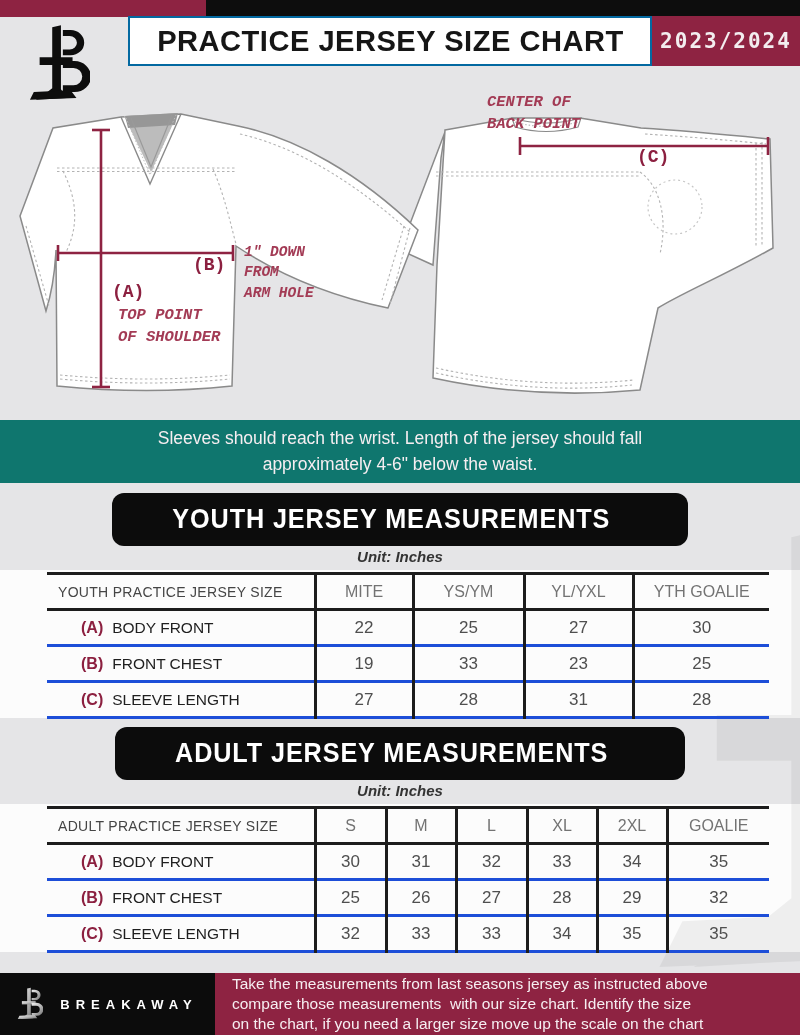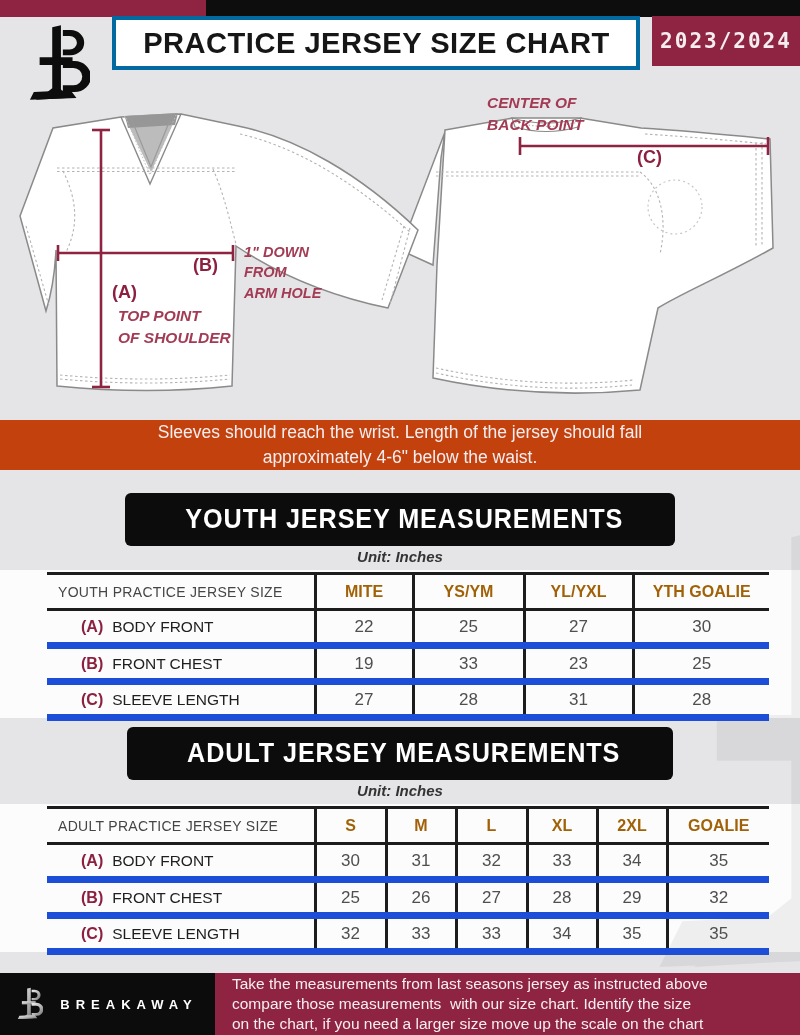--- a/index.html
+++ b/index.html
@@ -5,56 +5,56 @@
   html,body{margin:0;padding:0;background:#cfcfcf;}
   .page{
     position:relative;width:800px;height:1035px;margin:0 auto;
     background:#e5e5e7;overflow:hidden;
     font-family:"Liberation Sans",sans-serif;color:#1a1a1a;
   }
   
   .strip-maroon{position:absolute;left:0;top:0;width:206px;height:17px;background:#8e2342;}
   .strip-black{position:absolute;left:206px;top:0;width:594px;height:17px;background:#0d0d0d;}
   .title-box{
-    position:absolute;left:112px;top:16px;width:520px;height:46px;
-    background:#ffffff;border:4px solid #0369a1;
+    position:absolute;left:128px;top:16px;width:520px;height:46px;
+    background:#ffffff;border:2px solid #0369a1;
     display:flex;align-items:center;justify-content:center;
   }
   .title-box span{
     font-weight:bold;font-size:30px;letter-spacing:.5px;color:#161616;
     display:inline-block;transform:scaleX(.97);white-space:nowrap;
   }
   .year-box{
     position:absolute;left:652px;top:16px;width:148px;height:50px;background:#8e2342;
     display:flex;align-items:center;justify-content:center;
   }
   .year-box span{
     color:#f3edef;font-family:"DejaVu Sans Mono",monospace;font-weight:bold;
     font-size:21px;letter-spacing:2px;white-space:nowrap;
   }
   .logo-main{position:absolute;left:28px;top:24px;width:62px;height:80px;}
   
-  .diagram{position:absolute;left:0;top:68px;width:744px;height:352px;}
+  .diagram{position:absolute;left:0;top:68px;width:744px;height:352px;font-family:Liberation Mono, monospace;}
   .diag-label{position:absolute;color:#a33b55;font-style:italic;font-weight:600;line-height:1.4;}
   .diag-key{position:absolute;color:#8c2040;font-weight:bold;font-size:18px;}
   
   .notice{
-    position:absolute;left:0;top:420px;width:800px;height:50px;background:#c2410c;
+    position:absolute;left:0;top:420px;width:800px;height:63px;background:#0f766e;
     display:flex;flex-direction:column;align-items:center;justify-content:center;
     color:#f6eef1;font-size:17.5px;line-height:1.45;text-align:center;
   }
   
   .white-band{position:absolute;left:0;width:800px;background:#fcfcfc;z-index:0;}
   .band-youth{top:570px;height:148px;}
   .band-adult{top:804px;height:148px;}
   .watermark{position:absolute;left:648px;top:520px;width:380px;height:470px;z-index:1;opacity:.05;}
   .pill-wrap{position:absolute;left:0;width:800px;text-align:center;z-index:2;}
   .pill{
-    display:inline-block;background:#0c0c0c;border-radius:6px;
-    padding:10px 28px 11px 36px;
+    display:inline-block;background:#0c0c0c;border-radius:12px;
+    padding:10px 53px 11px 36px;
     text-decoration:underline;
   }
   .pill span{
     color:#fff;font-weight:bold;font-size:28px;letter-spacing:1px;
     display:inline-block;transform:scaleX(.9);white-space:nowrap;
   }
   .pill-youth{top:493px;}
   .pill-adult{top:727px;}
   .unit{
     position:absolute;left:0;width:800px;text-align:center;z-index:2;
@@ -68,24 +68,24 @@
     width:722px;z-index:2;background:transparent;
   }
   .tbl-youth{top:572px;}
   .tbl-adult{top:806px;}
   .size-table tr{height:36px;}
   .size-table th,.size-table td{
     border-left:3px solid #1c1c1c;padding:0;text-align:center;vertical-align:middle;
   }
   .size-table th:first-child,.size-table td:first-child{border-left:none;}
   .size-table thead tr{border-top:3px solid #1c1c1c;border-bottom:3px solid #1c1c1c;}
-  .size-table tbody tr{border-bottom:7px solid #1d4ed8;}
+  .size-table tbody tr{border-bottom:3px solid #1d4ed8;}
   .size-table .lbl{text-align:left;padding-left:11px;}
   .size-table thead .lbl{font-weight:normal;color:#454545;font-size:14px;letter-spacing:.3px;}
-  .size-table thead th{font-weight:bold;color:#a16207;font-size:16px;}
+  .size-table thead th{font-weight:normal;color:#737373;font-size:16px;}
   .size-table tbody .lbl{padding-left:34px;font-size:15.5px;color:#1f1f1f;}
   .size-table tbody .lbl .key{color:#8c2040;font-weight:bold;margin-right:9px;font-size:16px;}
   .size-table tbody td{font-size:17px;color:#4f4f4f;}
   col.c-lab{width:268px;}
   col.cy1{width:98px;}col.cy2{width:111px;}col.cy3{width:109px;}col.cy4{width:136px;}
   col.ca1{width:71px;}col.ca2{width:70px;}col.ca3{width:71px;}
   col.ca4{width:70px;}col.ca5{width:70px;}col.ca6{width:102px;}
   
   .footer{position:absolute;left:0;top:973px;width:800px;height:62px;display:flex;z-index:3;}
   .footer-black{

